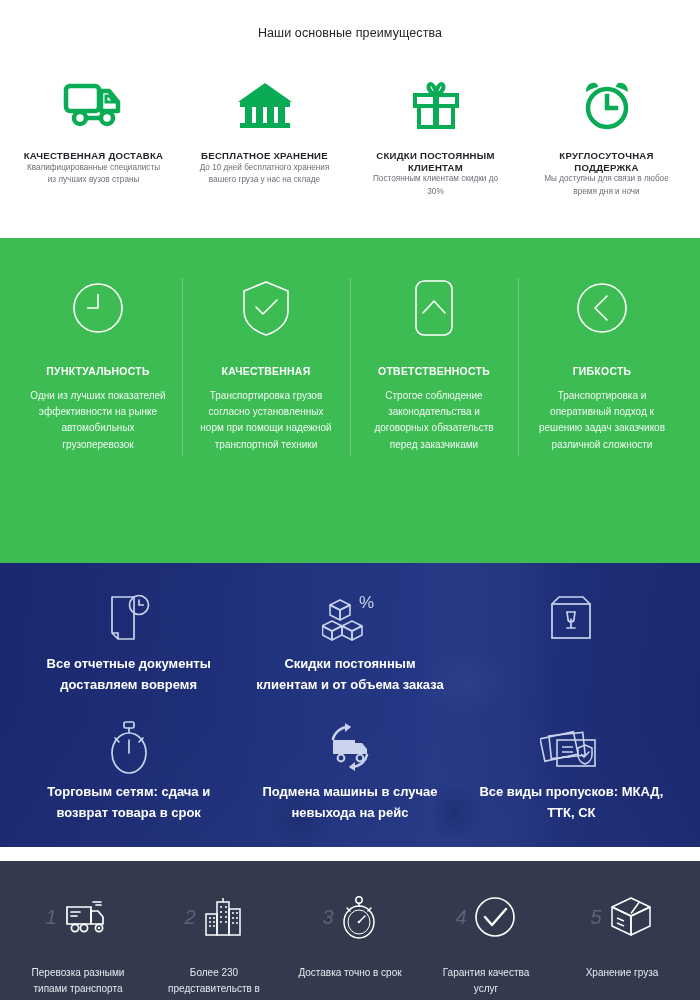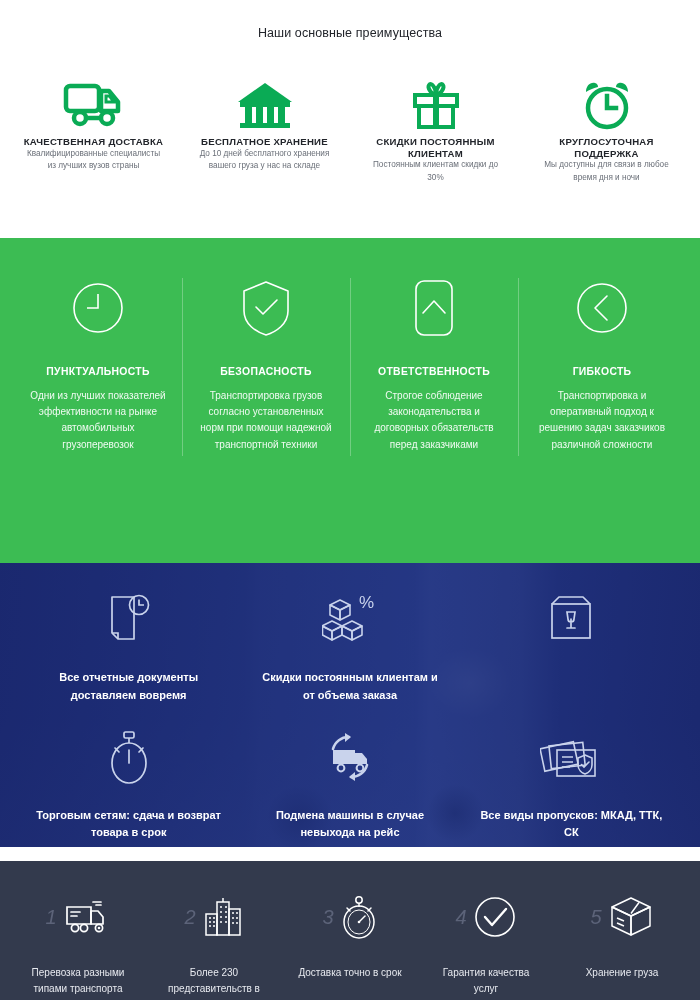--- a/index.html
+++ b/index.html
@@ -34,20 +34,21 @@
     text-align: center;
     padding: 0 8px;
   }
   .adv-icon {
     height: 62px;
     display: flex;
     align-items: center;
     justify-content: center;
   }
   .adv-name {
+    margin-top: 14px;
     font-size: 9.6px;
     font-weight: 700;
     color: #22252b;
     letter-spacing: .25px;
     line-height: 1.2;
   }
   .adv-desc {
     font-size: 8.2px;
     color: #6a6f78;
     line-height: 1.55;
@@ -153,22 +154,22 @@
     text-align: center;
     padding: 6px 16px 14px;
   }
   .blu-icon {
     height: 66px;
     display: flex;
     align-items: center;
     justify-content: center;
   }
   .blu-text {
-    margin-top: 16px;
-    font-size: 11px;
+    margin-top: 0;
+    font-size: 13px;
     font-weight: 700;
     color: #ffffff;
     line-height: 1.62;
   }
 
   
   .sec-steps-wrap {
     height: 226px;
     background: #ffffff;
     padding-top: 14px;
@@ -293,21 +294,21 @@
       <div class="grn-desc">Одни из лучших показателей эффективности на рынке автомобильных грузоперевозок</div>
     </div>
 
     <div class="grn-col">
       <div class="grn-icon">
         <svg width="52" height="58" viewBox="0 0 52 58">
           <path d="M26 3 48 12v20c0 13-12 21-22 24C16 53 4 45 4 32V12z" fill="none" stroke="#fff" stroke-width="1.6" stroke-linejoin="round"></path>
           <path d="M16 28l7 7 14-14" fill="none" stroke="#fff" stroke-width="1.6" stroke-linecap="round" stroke-linejoin="round"></path>
         </svg>
       </div>
-      <div class="grn-name">БЕЗОПАСНОСТЬ</div>
+      <div class="grn-name">КАЧЕСТВЕННАЯ</div>
       <div class="grn-desc">Транспортировка грузов согласно установленных норм при помощи надежной транспортной техники</div>
     </div>
 
     <div class="grn-col">
       <div class="grn-icon">
         <svg width="48" height="60" viewBox="0 0 48 60">
           <rect x="6" y="3" width="36" height="54" rx="8" fill="none" stroke="#fff" stroke-width="1.6"></rect>
           <path d="M13 35l11-12 11 12" fill="none" stroke="#fff" stroke-width="1.6" stroke-linecap="round" stroke-linejoin="round"></path>
         </svg>
       </div>

